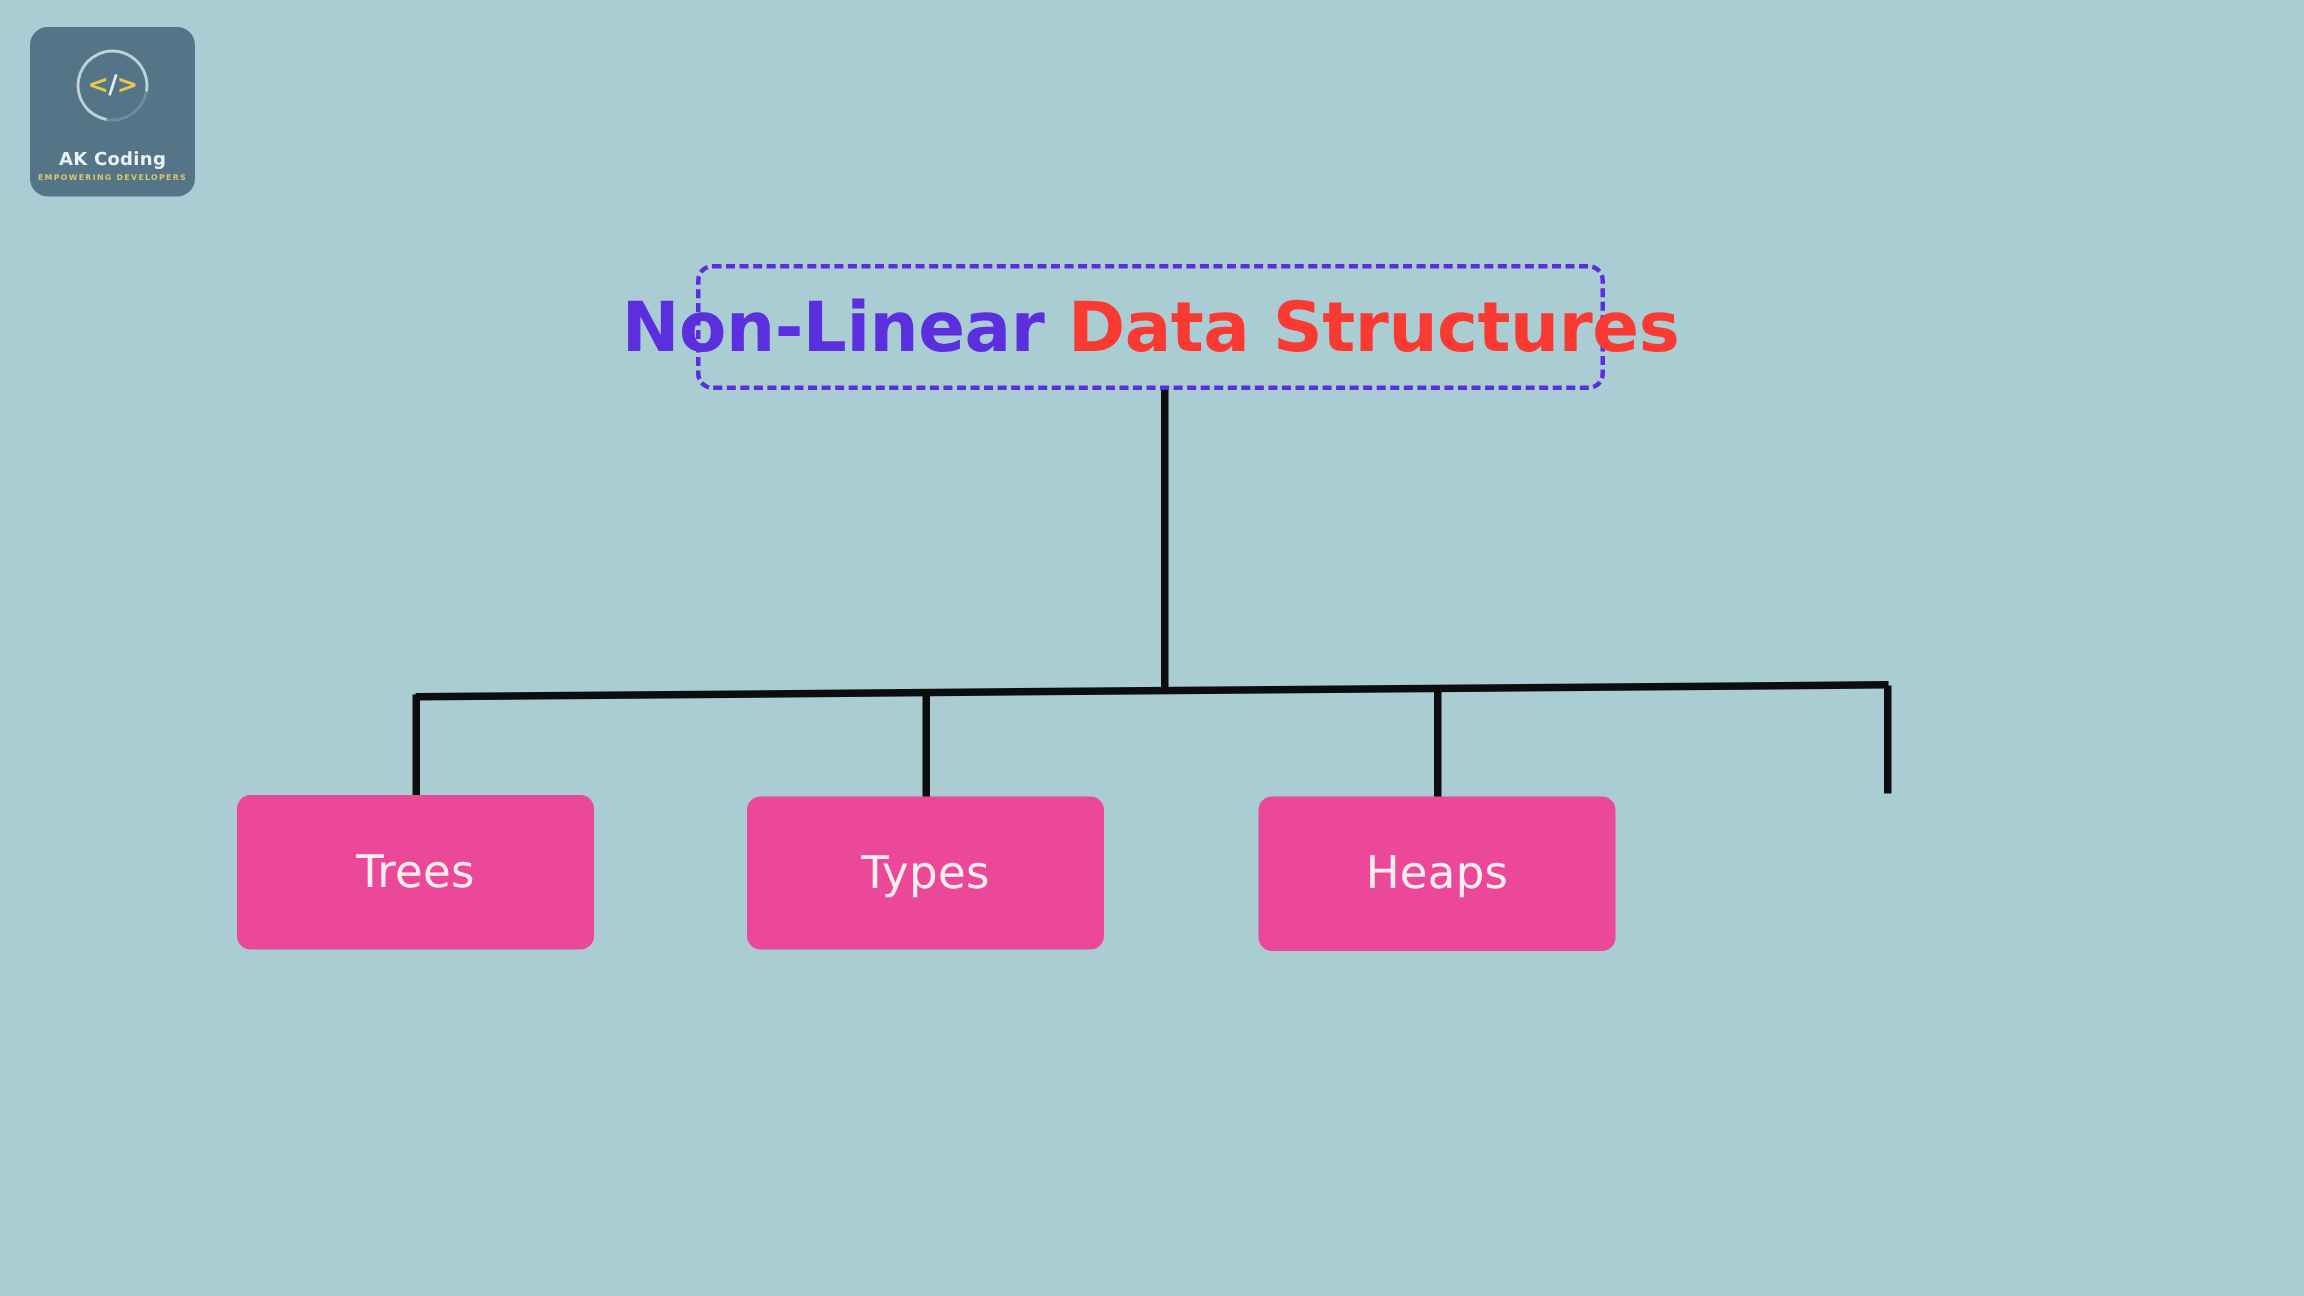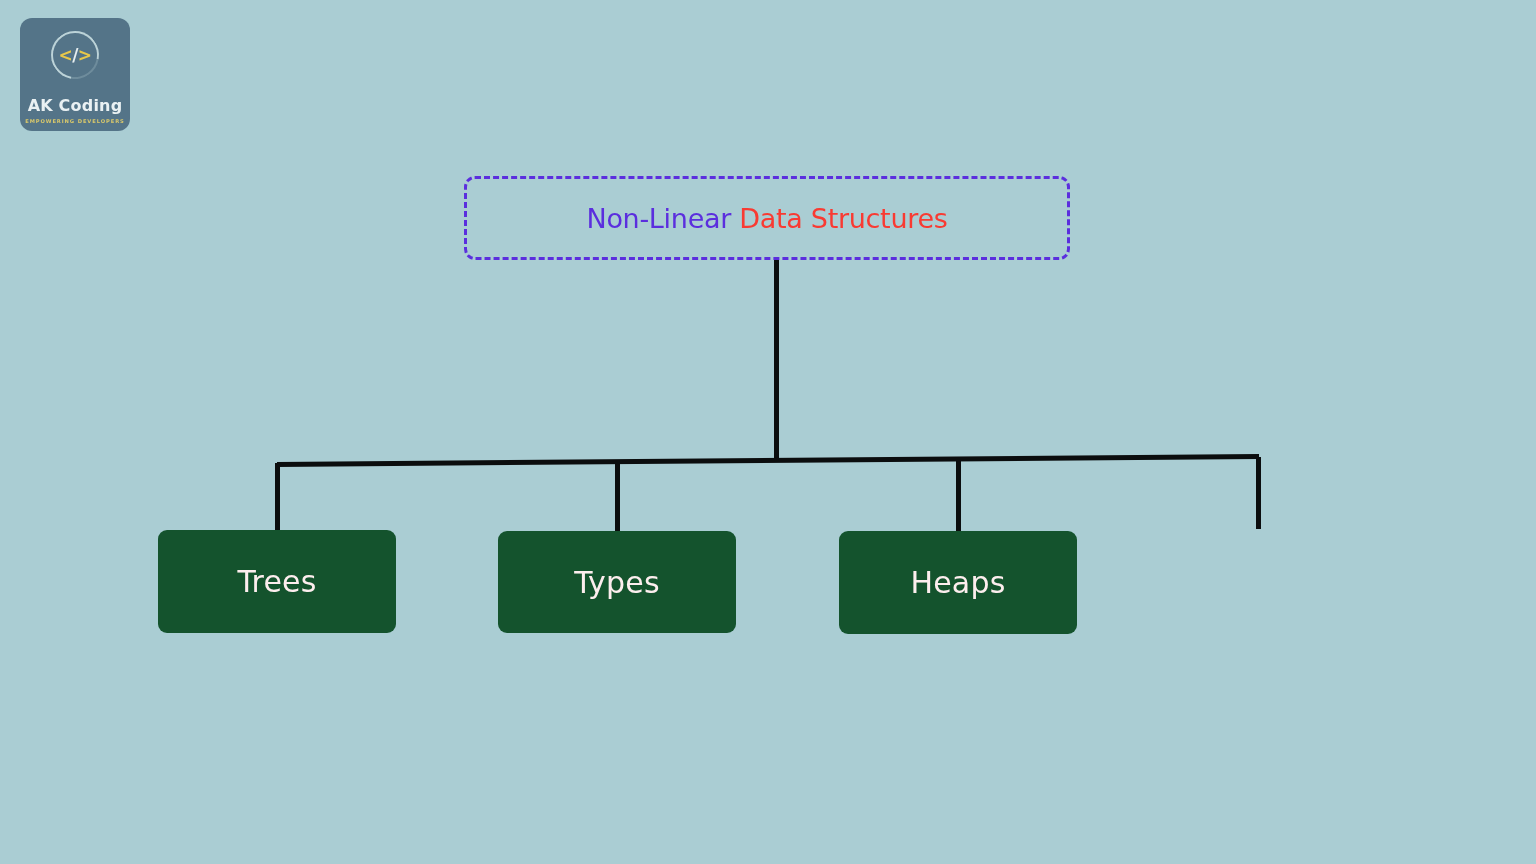--- a/index.html
+++ b/index.html
@@ -66,21 +66,21 @@
     color: #e8c84a;
     letter-spacing: -0.5px;
     z-index: 2;
   }
   .logo-code .slash {
     color: #e6eef0;
   }
   .logo-name {
     margin-top: 16px;
     color: #eaf1f3;
-    font-size: 16px;
+    font-size: 12px;
     font-weight: bold;
     letter-spacing: 0.2px;
     line-height: 1;
   }
   .logo-tag {
     margin-top: 5px;
     color: #d9c86a;
     font-size: 5.2px;
     font-weight: bold;
     letter-spacing: 0.9px;
@@ -97,41 +97,41 @@
     border: 3px dashed #5b2ede;
     border-radius: 11px;
     box-sizing: border-box;
     display: flex;
     align-items: center;
     justify-content: center;
     white-space: nowrap;
   }
   .title-text {
     font-family: "DejaVu Sans", sans-serif;
-    font-size: 27px;
-    font-weight: normal;
+    font-size: 46px;
+    font-weight: bold;
     letter-spacing: -0.3px;
   }
   .title-part-1 { color: #5b2ede; }
   .title-part-2 { color: #f93a32; }
 
   
   #connectors {
     position: absolute;
     left: 0;
     top: 0;
     width: 1536px;
     height: 864px;
     pointer-events: none;
   }
 
   
   .leaf-box {
     position: absolute;
-    background: #14532d;
+    background: #ec4899;
     border-radius: 9px;
     display: flex;
     align-items: center;
     justify-content: center;
   }
   .leaf-label {
     color: #fdeeee;
     font-family: "DejaVu Sans", sans-serif;
     font-size: 30px;
     font-weight: normal;

